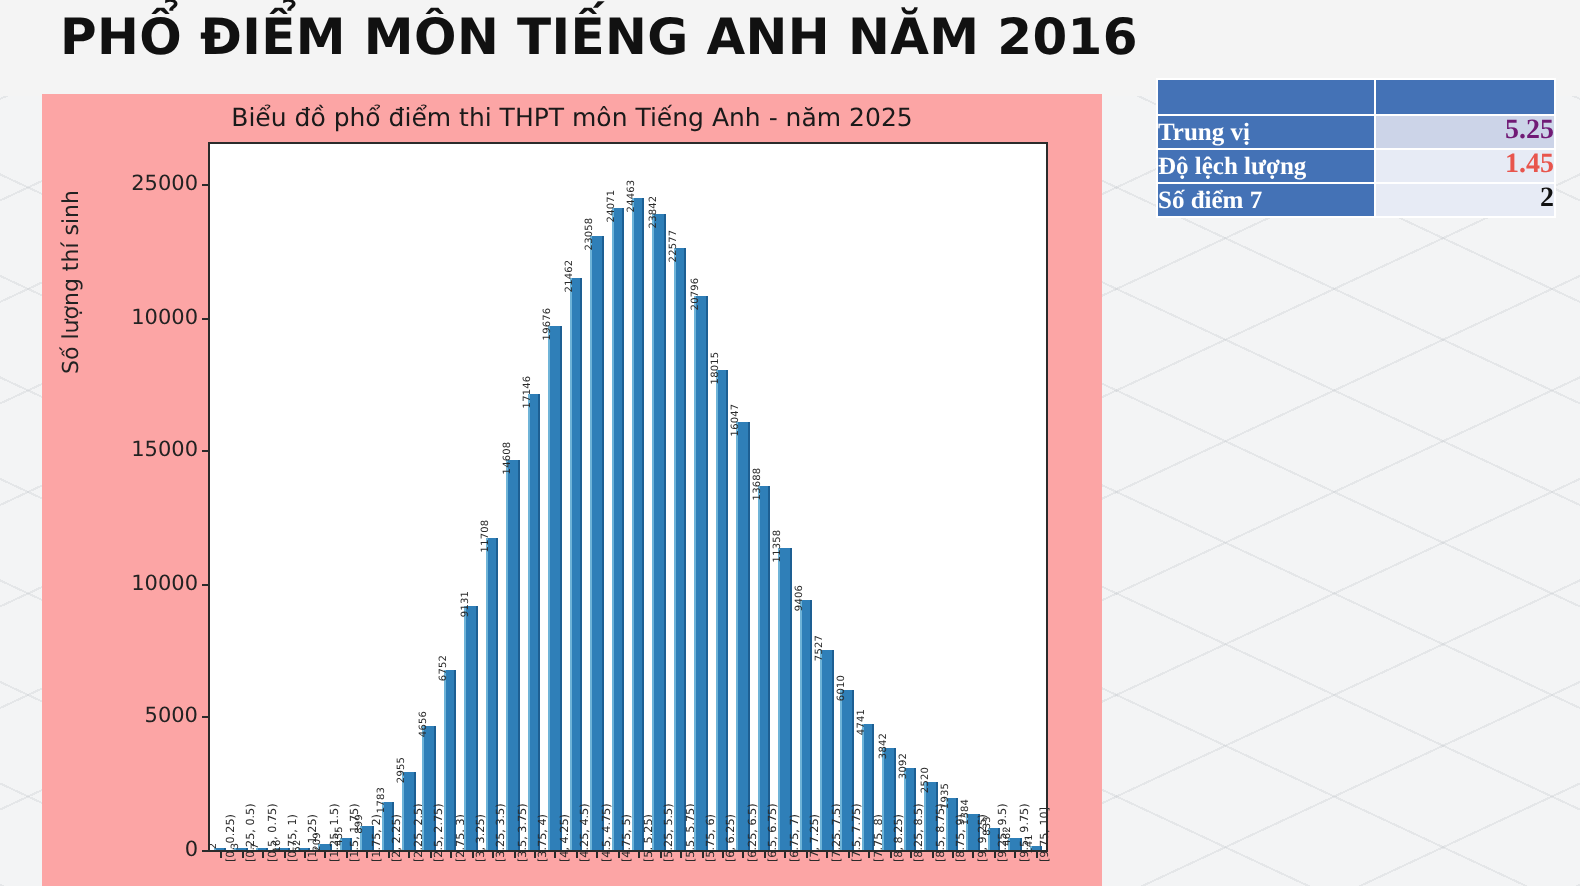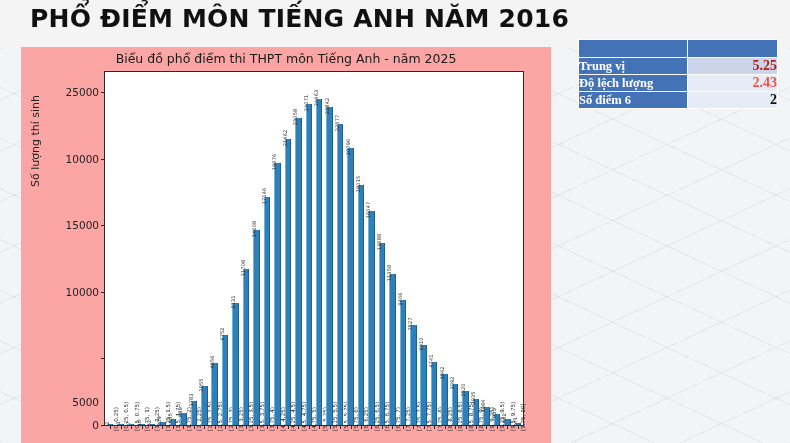--- a/index.html
+++ b/index.html
@@ -93,21 +93,21 @@
 <div id="page-title">PHỔ ĐIỂM MÔN TIẾNG ANH NĂM 2016</div>
 
 <div id="chart-panel">
   <div id="chart-title">Biểu đồ phổ điểm thi THPT môn Tiếng Anh - năm 2025</div>
   <div id="ylabel">Số lượng thí sinh</div>
 
   <div id="plot-frame">
     <div id="plot-inner">
         <div class="ytick" style="top: 353px;">0</div>
         <div class="ytickmark" style="top: 353px;"></div>
-        <div class="ytick" style="top: 286.396px; margin-top: 44px;">5000</div>
+        <div class="ytick" style="top: 286.396px;">5000</div>
         <div class="ytickmark" style="top: 286.396px;"></div>
         <div class="ytick" style="top: 219.792px;">10000</div>
         <div class="ytickmark" style="top: 219.792px;"></div>
         <div class="ytick" style="top: 153.189px;">15000</div>
         <div class="ytickmark" style="top: 153.189px;"></div>
         <div class="ytick" style="top: 86.5849px;">10000</div>
         <div class="ytickmark" style="top: 86.5849px;"></div>
         <div class="ytick" style="top: 19.9811px;">25000</div>
         <div class="ytickmark" style="top: 19.9811px;"></div>
         <div class="bar" style="left: 1.9855px; width: 6.479px; height: 0.7px; background: rgb(47, 127, 184);">
@@ -315,24 +315,24 @@
 </div>
 
 <table id="stats-table">
   <tbody>
     <tr>
       <td class="th-cell"></td>
       <td class="th-cell"></td>
     </tr>
       <tr>
         <td class="lbl-cell">Trung vị</td>
-        <td class="val-cell val-a" style="color: #b91c1c;">5.25</td>
+        <td class="val-cell val-a" style="color: #701a75;">5.25</td>
       </tr>
       <tr>
         <td class="lbl-cell">Độ lệch lượng</td>
-        <td class="val-cell val-b" style="color: rgb(232, 85, 77);">2.43</td>
+        <td class="val-cell val-b" style="color: rgb(232, 85, 77);">1.45</td>
       </tr>
       <tr>
-        <td class="lbl-cell">Số điểm 6</td>
+        <td class="lbl-cell">Số điểm 7</td>
         <td class="val-cell val-b" style="color: rgb(17, 17, 17);">2</td>
       </tr>
     </tbody>
 </table>
 
 </body></html>

